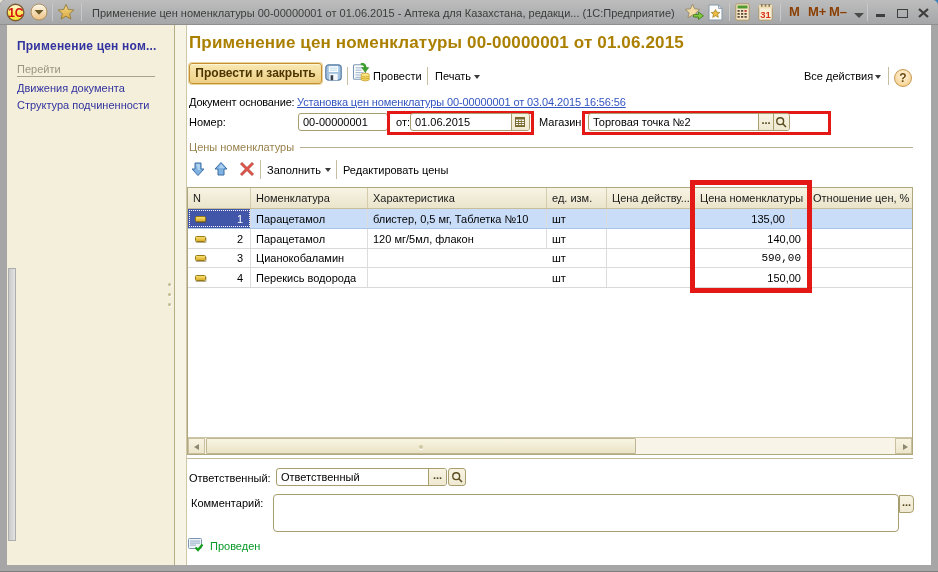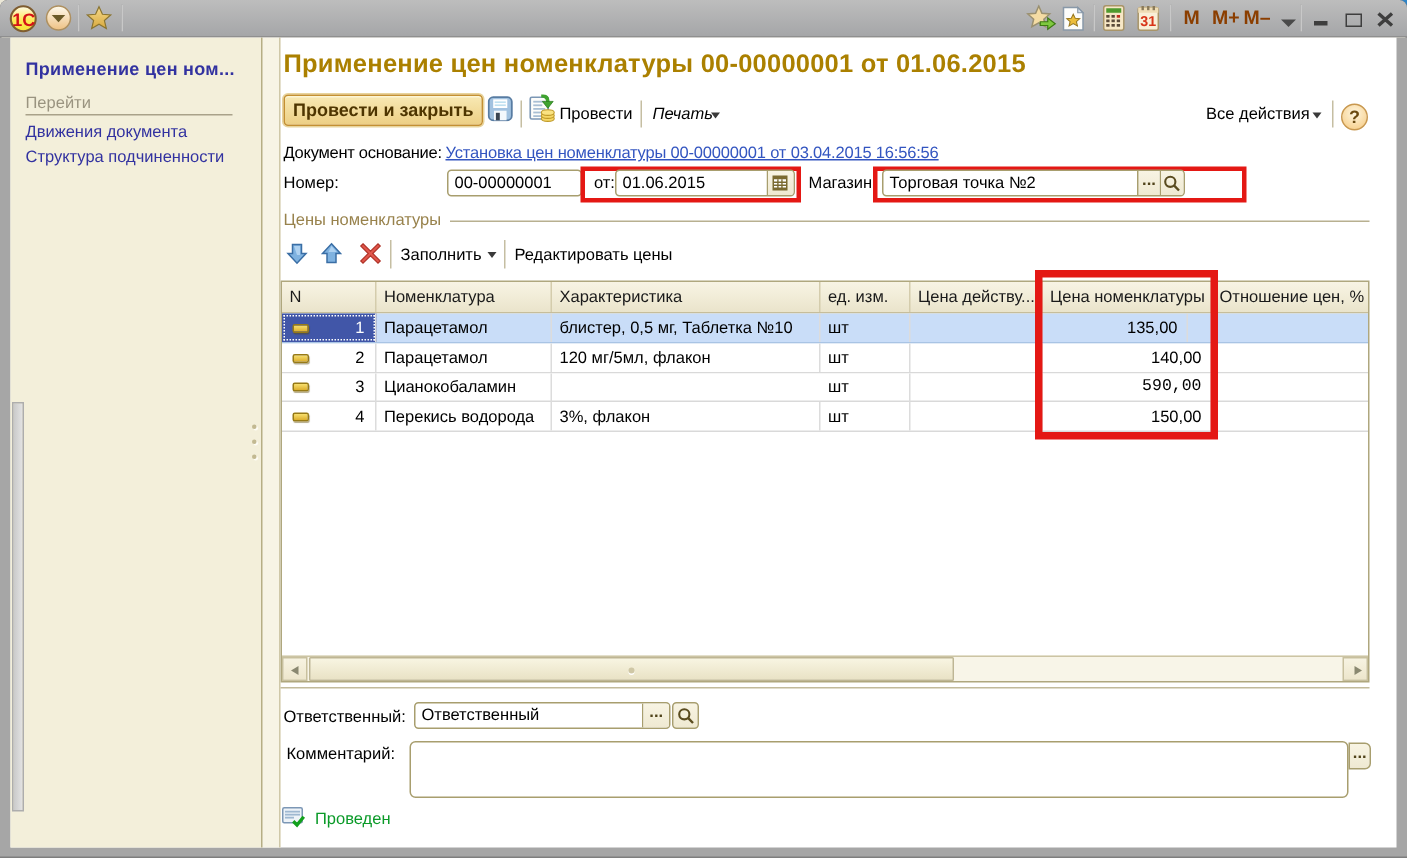--- a/index.html
+++ b/index.html
@@ -80,21 +80,21 @@
             <rect x="3.5" y="13.8" width="8" height="1.2"></rect>
           </g>
         <ellipse cx="13.2" cy="16" rx="4.3" ry="1.9" fill="#F6D967" stroke="#C09A28" stroke-width="0.7"></ellipse>
         <ellipse cx="13.2" cy="14" rx="4.3" ry="1.9" fill="#F6D967" stroke="#C09A28" stroke-width="0.7"></ellipse>
         <ellipse cx="13.2" cy="12" rx="4.3" ry="1.9" fill="#FAE382" stroke="#C09A28" stroke-width="0.7"></ellipse>
         <path d="M8.8 0.8 C12.2 0.8 13.2 2.4 13.2 4.6 L13.2 5" fill="none" stroke="#3FA32F" stroke-width="2.4"></path>
         <path d="M9.6 4.6 L16.8 4.6 L13.2 9.2 Z" fill="#3FA32F" stroke="#2A7A1E" stroke-width="0.5"></path>
       </svg>
       <div class="lbl" style="left:366px; top:45px;">Провести</div>
       <div class="vsep" style="left:420px; top:42px; height:18px;"></div>
-      <div class="lbl" style="left:428px; top:45px;font-style:italic;">Печать</div>
+      <div class="lbl" style="left:428px; top:45px;">Печать</div>
       <div class="abs" style="left:467px; top:50px; width:0; height:0; border:3.5px solid transparent; border-top:4px solid #3A3A3A;"></div>
       <div class="lbl" style="left:797px; top:45px;">Все действия</div>
       <div class="abs" style="left:868px; top:50px; width:0; height:0; border:3.5px solid transparent; border-top:4px solid #3A3A3A;"></div>
       <div class="vsep" style="left:881px; top:42px; height:18px;"></div>
       <div class="abs" style="left:887px; top:44px; width:18px; height:18px; border-radius:50%; background:radial-gradient(circle at 50% 35%,#FEF6E0,#F6C97E); border:1px solid #C89850; color:#6B4A10; font-weight:bold; text-align:center; line-height:16px; font-size:12px;">?</div>
 
       <div class="lbl" style="left:182px; top:71px; letter-spacing:-0.18px;">Документ основание:</div>
       <div class="lbl" style="left:290px; top:71px; color:#3355C0; text-decoration:underline; letter-spacing:-0.12px;">Установка цен номенклатуры 00-00000001 от 03.04.2015 16:56:56</div>
 
       <div class="lbl" style="left:182px; top:91px;">Номер:</div>
@@ -190,21 +190,20 @@
           <div class="tc" style="left:419px; width:88px;"></div>
           <div class="tc tr" style="left:507px; width:113px;font-family:Liberation Mono, monospace;">590,00</div>
           <div class="tc" style="left:620px; width:104px; border-right:none;"></div>
         </div>
         <div class="trow" style="top:80px;">
           <div class="ncell">
               <span class="pill"></span>
               <span class="num">4</span>
             </div>
           <div class="tc" style="left:63px; width:117px;">Перекись водорода</div>
-          <div class="tc" style="left:180px; width:179px;">3%, флакон</div>
           <div class="tc" style="left:359px; width:60px;">шт</div>
           <div class="tc" style="left:419px; width:88px;"></div>
           <div class="tc tr" style="left:507px; width:113px;">150,00</div>
           <div class="tc" style="left:620px; width:104px; border-right:none;"></div>
         </div>
 
         <div id="hscroll" style="position:absolute; left:0; bottom:0; width:724px; height:17px; background:#F8F5E8; border-top:1px solid #CCC4A4;">
           <div class="sbtn" style="left:0;">
               <div style="margin:5px 0 0 5px; width:0; height:0; border:3.5px solid transparent; border-right:5px solid #8A8870; border-left:none;"></div>
             </div>
@@ -237,20 +236,21 @@
         <rect x="0.5" y="1.5" width="13" height="10" rx="1" fill="#EEF3F8" stroke="#7C97B5"></rect>
         <rect x="2" y="3.5" width="10" height="1.2" fill="#9FB8D1"></rect>
           <rect x="2" y="5.5" width="10" height="1.2" fill="#9FB8D1"></rect>
           <rect x="2" y="7.5" width="6" height="1.2" fill="#9FB8D1"></rect>
         <path d="M7.5 10.5 L10 13 L14.5 7.5" fill="none" stroke="#12A01C" stroke-width="2.2"></path>
       </svg>
       <div class="lbl" style="left:203px; top:515px; color:#0A9A28;">Проведен</div>
     </div>
   </div>
   <div id="titlebar">
+    <div id="title-text">Применение цен номенклатуры 00-00000001 от 01.06.2015 - Аптека для Казахстана, редакци...  (1С:Предприятие)</div>
     <svg class="abs" style="left:6px; top:3px;" width="19" height="19" viewBox="0 0 19 19">
       <defs>
           <linearGradient id="g1c" x1="0" y1="0" x2="0" y2="1">
             <stop offset="0" stop-color="#FFFBE8"></stop>
             <stop offset="0.55" stop-color="#FFE957"></stop>
             <stop offset="1" stop-color="#F6E234"></stop>
           </linearGradient>
         </defs>
       <circle cx="9.5" cy="9.5" r="8.3" fill="url(#g1c)" stroke="#7E5C30" stroke-width="1.4"></circle>
       <text x="9.8" y="14" font-size="12" font-weight="bold" fill="#D41216" text-anchor="middle" font-family="Liberation Sans">1C</text>

